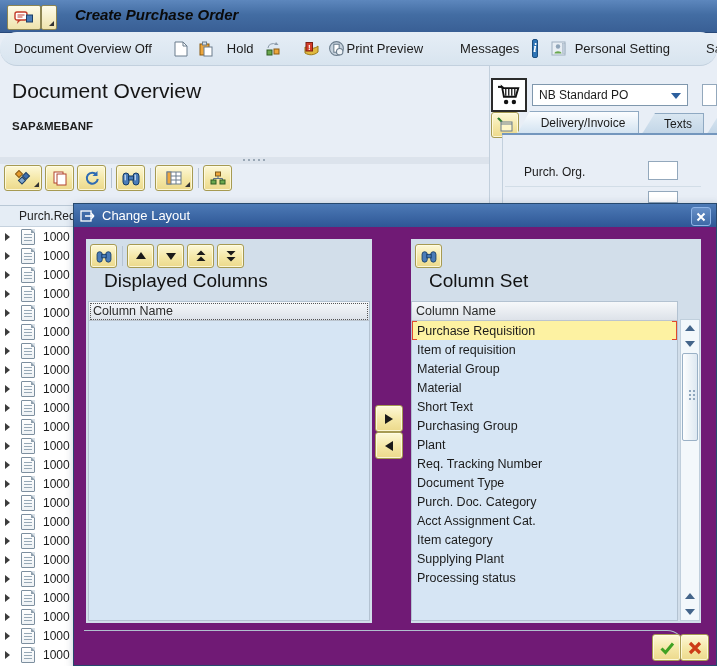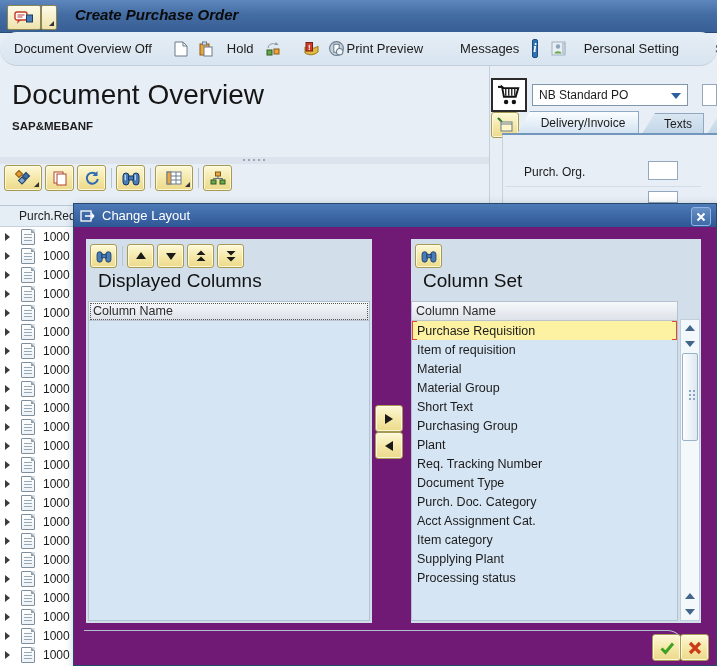--- a/index.html
+++ b/index.html
@@ -21,21 +21,21 @@
   .app-title{position:absolute;left:75px;top:6px;font-size:15px;font-weight:bold;font-style:italic;color:#0a0a0a;}
 
   
   .toolbar{position:absolute;left:0;top:32px;width:717px;height:34px;background:linear-gradient(180deg,#e6eef6,#d8e4ef);
     border-bottom:1px solid #c2d0de;display:flex;align-items:center;padding-left:14px;box-sizing:border-box;white-space:nowrap;overflow:hidden;border-radius:17px;}
   .toolbar .t-text{font-size:13px;color:#1c1c1c;}
   .t-sep{width:1px;height:18px;background:#b7c4d2;margin:0 11px;}
   .t-ico{display:inline-flex;align-items:center;justify-content:center;width:18px;height:18px;}
 
   
-  .h1{position:absolute;left:12px;top:79px;font-size:28px;color:#161616;}
+  .h1{position:absolute;left:12px;top:79px;font-size:21px;color:#161616;}
   .subtitle{position:absolute;left:12px;top:120px;font-size:11.5px;font-weight:bold;color:#1d1d1d;}
   .splitter{position:absolute;left:0;top:156px;width:489px;height:7px;background:#dce3ec;border-top:1px solid #e9eef5;}
   .grip{position:absolute;left:243px;top:2px;width:2px;height:2px;background:#9aa8b6;
     box-shadow:5px 0 #9aa8b6,10px 0 #9aa8b6,15px 0 #9aa8b6,20px 0 #9aa8b6;}
   .ov-toolbar{position:absolute;left:4px;top:165px;display:flex;align-items:center;}
   .ybtn{background:linear-gradient(180deg,#fdf8d8,#f4e7a6 55%,#ecd98b);border:1px solid #a69a52;border-radius:3px;
     box-shadow:inset 0 0 0 1px rgba(255,252,230,.8);display:inline-flex;align-items:center;justify-content:center;position:relative;}
   .ov-toolbar .ybtn{width:27px;height:24px;margin-right:3px;}
   .ov-toolbar .ybtn.wide{width:36px;}
   .ov-sep{width:1px;height:20px;background:#b7c4d2;margin:0 4px 0 2px;}
@@ -80,21 +80,21 @@
   .dlg-title{position:absolute;left:0;top:0;right:0;height:23px;
     background:linear-gradient(180deg,#4d7ab6,#2e5796);display:flex;align-items:center;padding-left:6px;}
   .dlg-title-text{color:#fff;font-size:13px;margin-left:6px;}
   .dlg-close{position:absolute;right:5px;top:3px;width:18px;height:17px;border:1px solid #8fb5e8;border-radius:3px;
     background:linear-gradient(180deg,#6890c7,#3d69a6);display:flex;align-items:center;justify-content:center;}
   .grp{position:absolute;background:#d2deea;}
   .grp-left{left:12px;top:35px;width:286px;height:384px;}
   .grp-right{left:337px;top:35px;width:290px;height:384px;}
   .grp-toolbar{position:absolute;left:4px;top:5px;display:flex;align-items:center;}
   .grp-toolbar .ybtn{width:25px;height:22px;margin-right:3px;}
-  .grp-heading{position:absolute;left:12px;top:31px;font-size:19px;color:#121212;}
+  .grp-heading{position:absolute;left:18px;top:31px;font-size:19px;color:#121212;}
   .listbox{position:absolute;background:#d6e5f4;border:1px solid #b3c2d1;box-sizing:border-box;overflow:hidden;}
   .lb-left{left:2px;top:62px;width:282px;height:320px;}
   .lb-right{left:0px;top:62px;width:267px;height:320px;}
   .list-header{height:18px;background:linear-gradient(180deg,#f6f8fa,#dde2e9);border-bottom:1px solid #bcc5cf;
     font-size:12.5px;color:#2a2a2a;display:flex;align-items:center;padding-left:4px;}
   .list-header.focus{outline:1px dotted #555;outline-offset:-2px;}
   .cs-item{height:19px;display:flex;align-items:center;padding-left:5px;font-size:12.5px;color:#1b1b1b;
     position:relative;white-space:nowrap;}
   .cs-item.selected{background:#fdf2a2;}
   .cs-item.selected::before{content:"";position:absolute;left:0;top:0;bottom:0;width:4px;
@@ -182,21 +182,21 @@
       <span>i</span>
     </span>
     <span class="t-ico" style="margin-left:13px">
       <svg width="16" height="16" viewBox="0 0 16 16">
         <rect x="1" y="1" width="13" height="13" fill="#e8eef4" stroke="#9fb0c0"></rect>
         <circle cx="7" cy="5.5" r="2.2" fill="#8fa4b8"></circle>
         <path d="M3.5 12.5c0-3 7-3 7 0z" fill="#69a74e"></path>
         <rect x="11.5" y="2.5" width="2.5" height="10" fill="#c2cedb" stroke="#9fb0c0" stroke-width=".5"></rect>
       </svg>
     </span>
-    <span class="t-text" style="margin-left:17px">Personal Setting</span>
+    <span class="t-text" style="margin-left:8px">Personal Setting</span>
     <span class="t-sep" style="margin-left:25px"></span>
     <span class="t-text">Save As T</span>
   </div>
 
   <div class="h1">Document Overview</div>
   <div class="subtitle">SAP&amp;MEBANF</div>
   <div class="splitter">
       <span class="grip"></span>
     </div>
 
@@ -481,22 +481,22 @@
             <rect x="6.5" y="5" width="5" height="4" fill="#4a7cb8" stroke="#143b66"></rect>
           </svg>
         </span>
       </div>
       <div class="grp-heading">Column Set</div>
       <div class="listbox lb-right">
         <div class="list-header">Column Name</div>
         <div>
             <div class="cs-item selected">Purchase Requisition</div>
             <div class="cs-item">Item of requisition</div>
+            <div class="cs-item">Material Group</div>
             <div class="cs-item">Material</div>
-            <div class="cs-item">Material Group</div>
             <div class="cs-item">Short Text</div>
             <div class="cs-item">Purchasing Group</div>
             <div class="cs-item">Plant</div>
             <div class="cs-item">Req. Tracking Number</div>
             <div class="cs-item">Document Type</div>
             <div class="cs-item">Purch. Doc. Category</div>
             <div class="cs-item">Acct Assignment Cat.</div>
             <div class="cs-item">Item category</div>
             <div class="cs-item">Supplying Plant</div>
             <div class="cs-item">Processing status</div>

